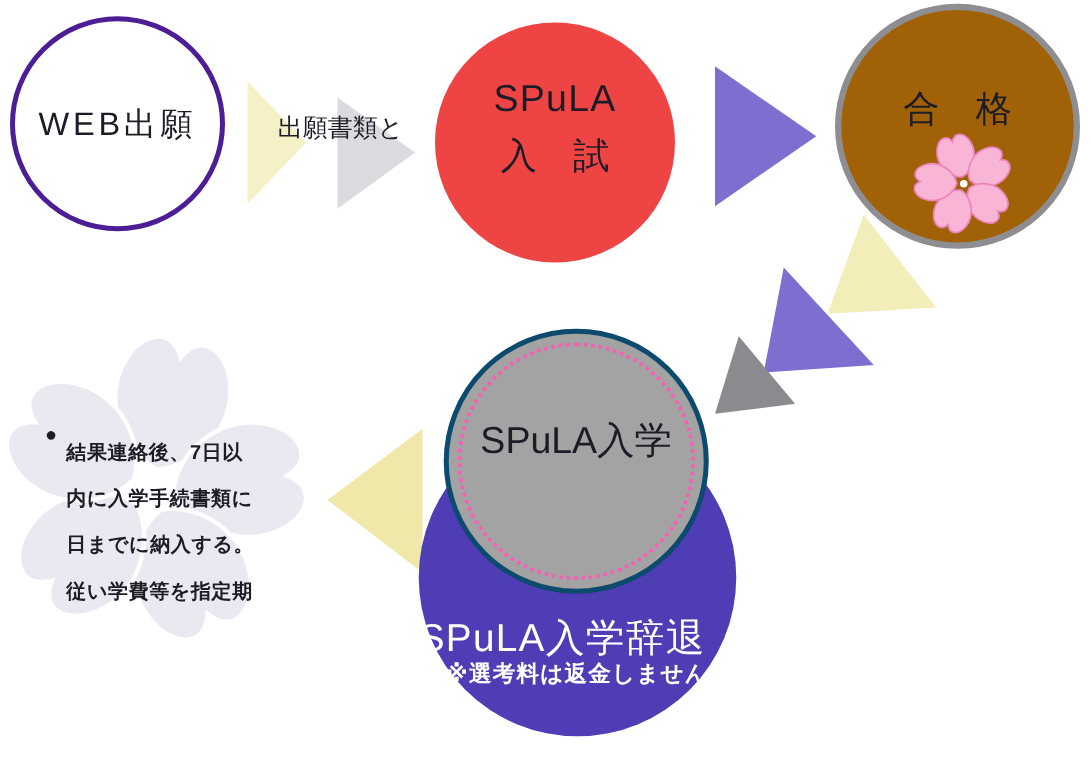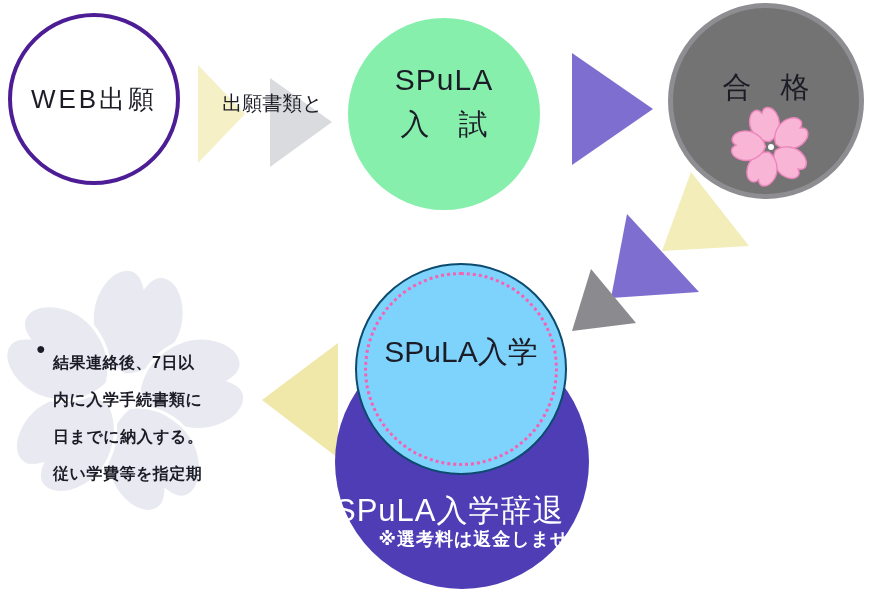--- a/index.html
+++ b/index.html
@@ -17,30 +17,30 @@
   .tri-purple{fill:#7d6ed0;}
   .tri-darkgray{fill:#8b8b8f;}
   .flower-gray{fill:#e9e9f1;stroke:#ffffff;stroke-width:1.2;}
   .flower-pink{fill:#f8b5d6;stroke:#ec85bc;stroke-width:1.5;}
   .sakura-center{fill:#ffffff;}
 
   
   .circle{position:absolute;border-radius:50%;box-sizing:border-box;display:flex;flex-direction:column;align-items:center;justify-content:center;text-align:center;}
   .web{left:8px;top:13px;width:172px;height:172px;background:#ffffff;border:4px solid #4c1d95;z-index:2;
        font-size:26px;font-weight:500;letter-spacing:3px;}
-  .exam{left:348px;top:18px;width:192px;height:192px;background:#86efac;z-index:2;}
+  .exam{left:348px;top:18px;width:192px;height:192px;background:#ef4444;z-index:2;}
   .exam .l1{font-size:30px;font-weight:500;letter-spacing:1px;transform:translateY(-10px);}
   .exam .l2{font-size:29px;font-weight:500;margin-top:8px;transform:translateY(-10px);}
-  .pass{left:668px;top:3px;width:196px;height:196px;background:#737373;border:5px solid #8e8e92;z-index:2;}
+  .pass{left:668px;top:3px;width:196px;height:196px;background:#a16207;border:5px solid #8e8e92;z-index:2;}
   .pass-label{position:absolute;left:0;top:60px;width:100%;text-align:center;font-size:29px;font-weight:500;}
   .pass-sakura{position:absolute;left:53px;top:94px;}
   .decline{left:335px;top:335px;width:254px;height:254px;background:#4f3db5;z-index:3;}
   .decline-title{position:absolute;left:0;top:155px;width:100%;text-align:left;color:#ffffff;font-size:31px;font-weight:400;letter-spacing:1px;}
-  .decline-note{position:absolute;left:0;top:192px;width:100%;text-align:right;color:#ffffff;font-size:18px;font-weight:700;letter-spacing:1px;}
-  .enroll{left:355px;top:263px;width:212px;height:212px;background:#7dd3fc;border:2px solid #0c4a6e;z-index:4;}
+  .decline-note{position:absolute;left:0;top:192px;width:100%;text-align:center;color:#ffffff;font-size:18px;font-weight:700;letter-spacing:1px;}
+  .enroll{left:355px;top:263px;width:212px;height:212px;background:#a3a3a3;border:4px solid #0c4a6e;z-index:4;}
   .enroll-ring{position:absolute;left:7px;top:7px;right:7px;bottom:7px;border:3px dotted #f761b4;border-radius:50%;}
   .enroll-label{position:relative;font-size:30px;font-weight:500;transform:translateY(-17px);}
 
   
   .arrow-label{position:absolute;left:205px;top:92px;width:135px;z-index:5;text-align:center;
                font-size:20px;font-weight:400;line-height:22px;}
   .note{position:absolute;left:36px;top:344px;z-index:5;}
   .note .bullet{position:absolute;left:0;top:-4px;font-size:16px;}
   .note-lines{margin-left:17px;font-size:16px;font-weight:700;line-height:37px;letter-spacing:0.5px;}
 </style>

